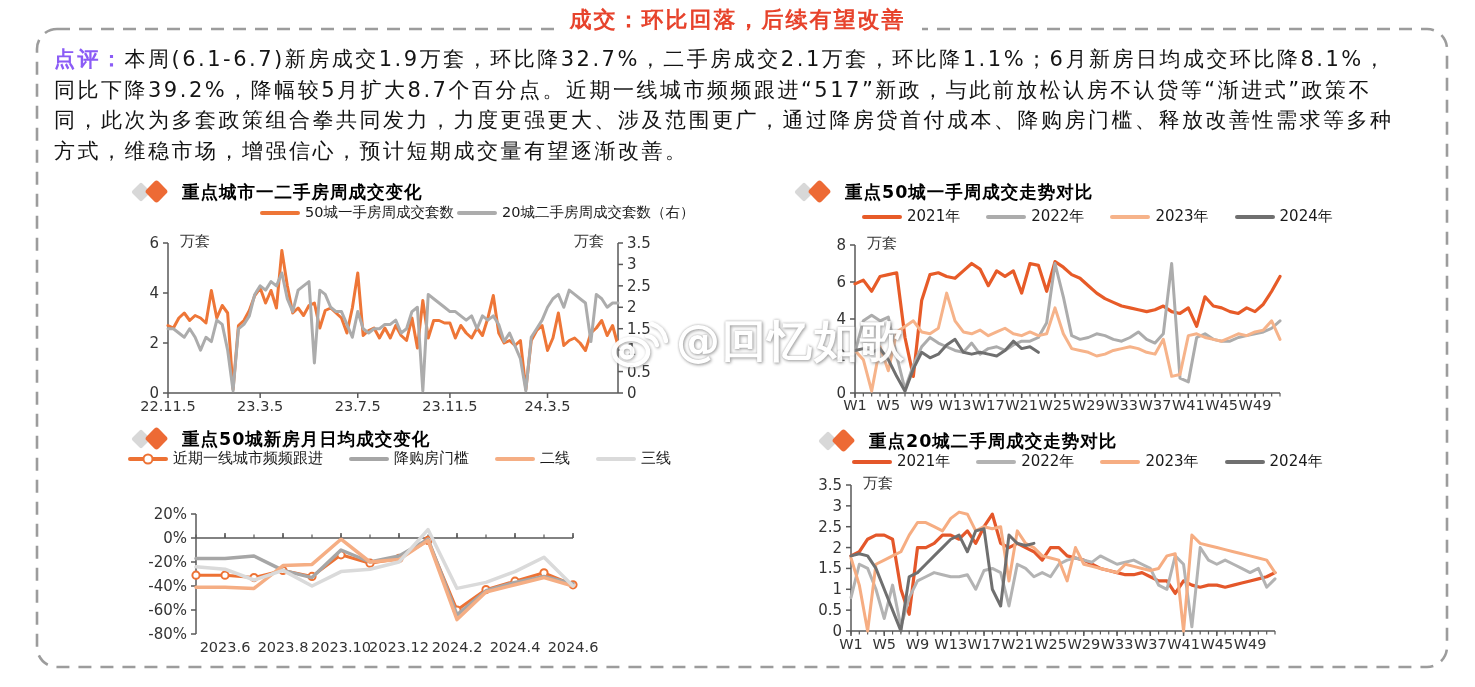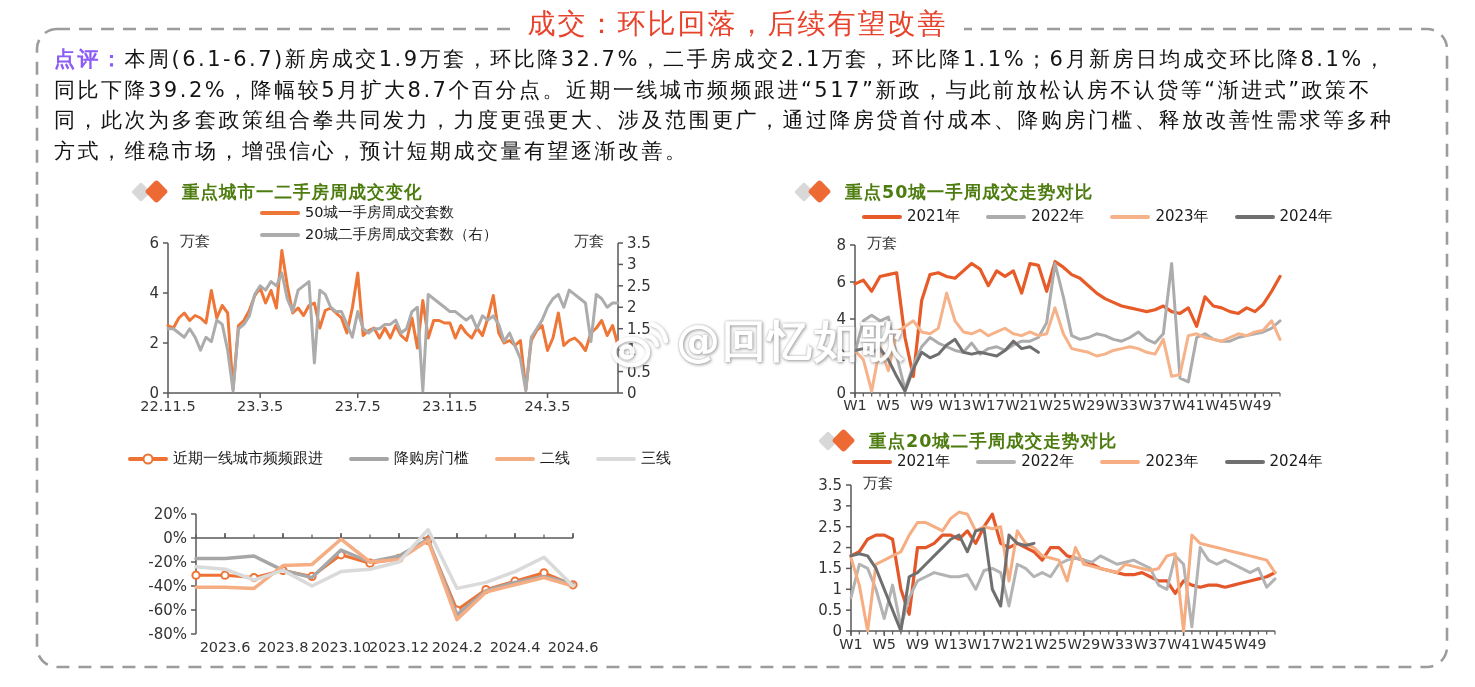--- a/index.html
+++ b/index.html
@@ -1,34 +1,34 @@
 <!DOCTYPE html>
 <html><head>
 <meta charset="utf-8">
 <style>
   html,body{margin:0;padding:0;background:#fff;}
   .page{position:relative;width:1475px;height:687px;background:#fff;overflow:hidden;
         font-family:"DejaVu Sans","Liberation Sans",sans-serif;color:#111;}
   .border-svg{position:absolute;left:0;top:0;pointer-events:none;}
   .main-title{position:absolute;top:5px;left:50%;transform:translateX(-50%);
-ps        background:#fff;padding:0 16px;font-size:28px;font-weight:normal;color:#E7432C;
+ps        background:#fff;padding:0 16px;font-size:22px;font-weight:bold;color:#E7432C;
         letter-spacing:2px;z-index:3;white-space:nowrap;background:#fff;}
   .comment{position:absolute;left:54px;top:44px;width:1345px;font-size:21px;line-height:30.5px;
         letter-spacing:2.5px;color:#141414;margin:0;z-index:2;}
   .c-label{color:#8b5cf6;font-weight:bold;}
   .sec-title{position:absolute;display:flex;align-items:center;gap:12px;font-weight:bold;
-        color:#4d7c0f;font-size:17.5px;letter-spacing:1px;z-index:2;white-space:nowrap;}
+        color:#000000;font-size:17.5px;letter-spacing:1px;z-index:2;white-space:nowrap;}
   .diamonds{position:relative;width:37px;height:22px;display:inline-block;}
   .diamonds .d1{position:absolute;left:1px;top:4px;width:14px;height:14px;background:#D8D8D8;
         transform:rotate(45deg);border-radius:2px;}
   .diamonds .d2{position:absolute;left:15px;top:2px;width:17px;height:17px;background:#ED6A35;
         transform:rotate(45deg);border-radius:3px;}
   .legend{position:absolute;z-index:2;color:#1a1a1a;}
   .legend .li{display:inline-flex;align-items:center;margin-right:26px;white-space:nowrap;}
-  .legend.col{display:flex;flex-direction:column;gap:3px;}
+  .legend.col{display:flex;flex-direction:row;gap:3px;}
   .legend.col .li{margin-right:0;}
   .sw{display:inline-block;width:40px;height:4px;border-radius:2px;position:relative;margin-right:5px;flex:0 0 auto;}
   .swc{position:absolute;left:50%;top:50%;transform:translate(-50%,-50%);width:7px;height:7px;
         border:2.2px solid;border-radius:50%;background:#fff;}
   .chart-svg{position:absolute;z-index:1;font-family:"DejaVu Sans","Liberation Sans",sans-serif;}
   #c0{left:120px;top:232px;}
   #c1{left:815px;top:232px;}
   #c2{left:120px;top:478px;}
   #c3{left:815px;top:470px;}
   #st0{left:133px;top:180px;}
@@ -234,20 +234,27 @@
       <line x1="406.6666666666667" y1="161" x2="406.6666666666667" y2="166" stroke="#595959" stroke-width="1.5"></line>
       <text x="406.6666666666667" y="178" text-anchor="middle" font-size="14.5" fill="#333">W45</text>
       <line x1="440" y1="161" x2="440" y2="166" stroke="#595959" stroke-width="1.5"></line>
       <text x="440" y="178" text-anchor="middle" font-size="14.5" fill="#333">W49</text>
       <polyline points="40,51.849999999999994 48.333333333333336,48.150000000000006 56.66666666666667,59.25 65,44.45 73.33333333333334,42.599999999999994 81.66666666666666,40.75 90,105.5 98.33333333333334,144.35 106.66666666666667,68.5 115,42.599999999999994 123.33333333333333,40.75 131.66666666666669,44.45 140,46.3 148.33333333333331,38.900000000000006 156.66666666666669,31.5 165,37.05 173.33333333333334,53.7 181.66666666666666,38.900000000000006 190,44.45 198.33333333333334,38.900000000000006 206.66666666666666,61.099999999999994 215,31.5 223.33333333333334,33.349999999999994 231.66666666666666,59.25 240,29.650000000000006 248.33333333333334,35.2 256.66666666666663,42.599999999999994 265,46.3 273.33333333333337,53.7 281.66666666666663,61.099999999999994 290,66.65 298.3333333333333,70.35 306.6666666666667,74.05 315,75.9 323.3333333333333,77.75 331.6666666666667,79.6 340,77.75 348.3333333333333,74.05 356.6666666666667,79.6 365,81.45 373.3333333333333,75.9 381.6666666666667,94.39999999999999 390,64.8 398.3333333333333,74.05 406.6666666666667,75.9 415,79.6 423.3333333333333,81.45 431.6666666666667,75.9 440,79.6 448.3333333333333,72.2 456.6666666666667,59.25 465,44.45" fill="none" stroke="#E75B28" stroke-width="3.2" stroke-linejoin="round" stroke-linecap="round"></polyline>
       <polyline points="40,120.3 48.333333333333336,88.85000000000001 56.66666666666667,83.3 65,88.85000000000001 73.33333333333334,85.15 81.66666666666666,124 90,157.3 98.33333333333334,133.25 106.66666666666667,114.75 115,105.5 123.33333333333333,111.05 131.66666666666669,114.75 140,118.45 148.33333333333331,120.3 156.66666666666669,111.05 165,122.15 173.33333333333334,116.6 181.66666666666666,114.75 190,118.45 198.33333333333334,112.9 206.66666666666666,109.2 215,109.2 223.33333333333334,105.5 231.66666666666666,90.7 240,31.5 248.33333333333334,64.8 256.66666666666663,103.65 265,107.35 273.33333333333337,105.5 281.66666666666663,101.8 290,103.65 298.3333333333333,107.35 306.6666666666667,109.2 315,105.5 323.3333333333333,99.95 331.6666666666667,107.35 340,111.05 348.3333333333333,101.8 356.6666666666667,31.5 365,146.2 373.3333333333333,149.9 381.6666666666667,105.5 390,101.8 398.3333333333333,107.35 406.6666666666667,109.2 415,109.2 423.3333333333333,105.5 431.6666666666667,103.65 440,101.8 448.3333333333333,99.95 456.6666666666667,96.25 465,88.85000000000001" fill="none" stroke="#ACACAC" stroke-width="3" stroke-linejoin="round" stroke-linecap="round"></polyline>
       <polyline points="40,118.45 48.333333333333336,127.69999999999999 56.66666666666667,159.15 65,114.75 73.33333333333334,138.8 81.66666666666666,99.95 90,94.39999999999999 98.33333333333334,88.85000000000001 106.66666666666667,99.95 115,101.8 123.33333333333333,96.25 131.66666666666669,61.099999999999994 140,88.85000000000001 148.33333333333331,99.95 156.66666666666669,101.8 165,98.1 173.33333333333334,103.65 181.66666666666666,99.95 190,96.25 198.33333333333334,101.8 206.66666666666666,103.65 215,99.95 223.33333333333334,103.65 231.66666666666666,101.8 240,75.9 248.33333333333334,101.8 256.66666666666663,116.6 265,118.45 273.33333333333337,120.3 281.66666666666663,124 290,122.15 298.3333333333333,118.45 306.6666666666667,116.6 315,114.75 323.3333333333333,116.6 331.6666666666667,120.3 340,122.15 348.3333333333333,107.35 356.6666666666667,144.35 365,142.5 373.3333333333333,103.65 381.6666666666667,101.8 390,105.5 398.3333333333333,107.35 406.6666666666667,109.2 415,105.5 423.3333333333333,101.8 431.6666666666667,103.65 440,99.95 448.3333333333333,98.1 456.6666666666667,88.85000000000001 465,107.35" fill="none" stroke="#F6B38A" stroke-width="3" stroke-linejoin="round" stroke-linecap="round"></polyline>
       <polyline points="40,118.45 48.333333333333336,116.6 56.66666666666667,120.3 65,116.6 73.33333333333334,127.69999999999999 81.66666666666666,144.35 90,159.15 98.33333333333334,136.95 106.66666666666667,120.3 115,125.85 123.33333333333333,122.15 131.66666666666669,112.9 140,107.35 148.33333333333331,120.3 156.66666666666669,122.15 165,120.3 173.33333333333334,122.15 181.66666666666666,124 190,118.45 198.33333333333334,109.2 206.66666666666666,116.6 215,114.75 223.33333333333334,120.3" fill="none" stroke="#6F6F6F" stroke-width="3" stroke-linejoin="round" stroke-linecap="round"></polyline>
     </svg>
 
+  <div class="sec-title" id="st2">
+    <span class="diamonds">
+        <i class="d1"></i>
+        <i class="d2"></i>
+      </span>
+    <span>重点50城新房月日均成交变化</span>
+  </div>
   <div class="legend" id="lg2">
       <span class="li">
         <i class="sw" style="background: rgb(237, 114, 52);">
           <i class="swc" style="border-color: rgb(237, 114, 52);"></i>
         </i>
         <span>近期一线城市频频跟进</span>
       </span>
       <span class="li">
         <i class="sw" style="background: rgb(166, 166, 166);"></i>
         <span>降购房门槛</span>

